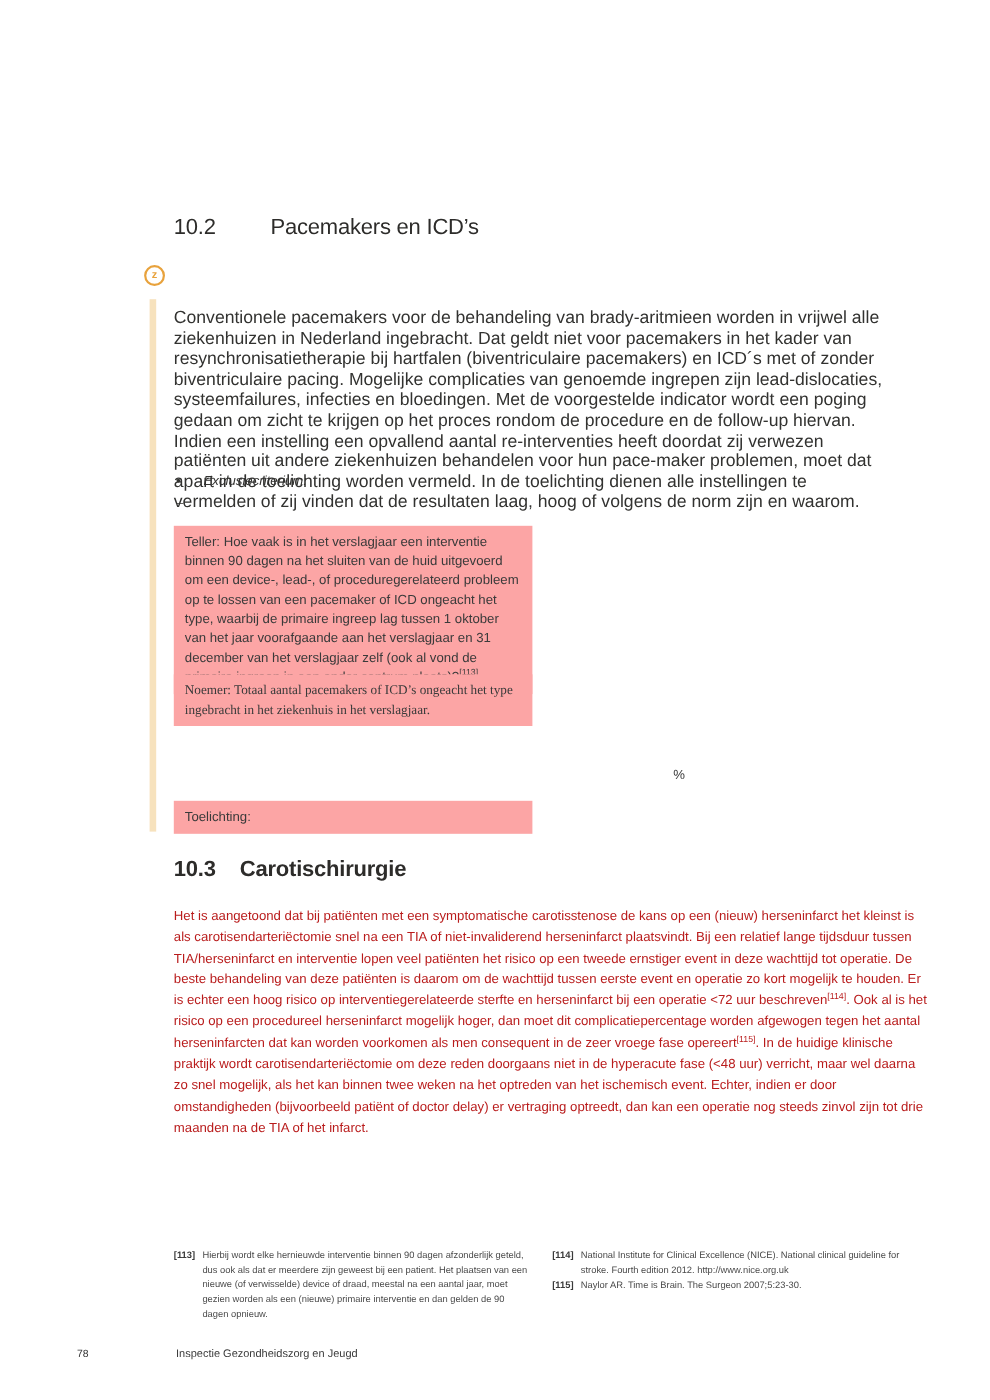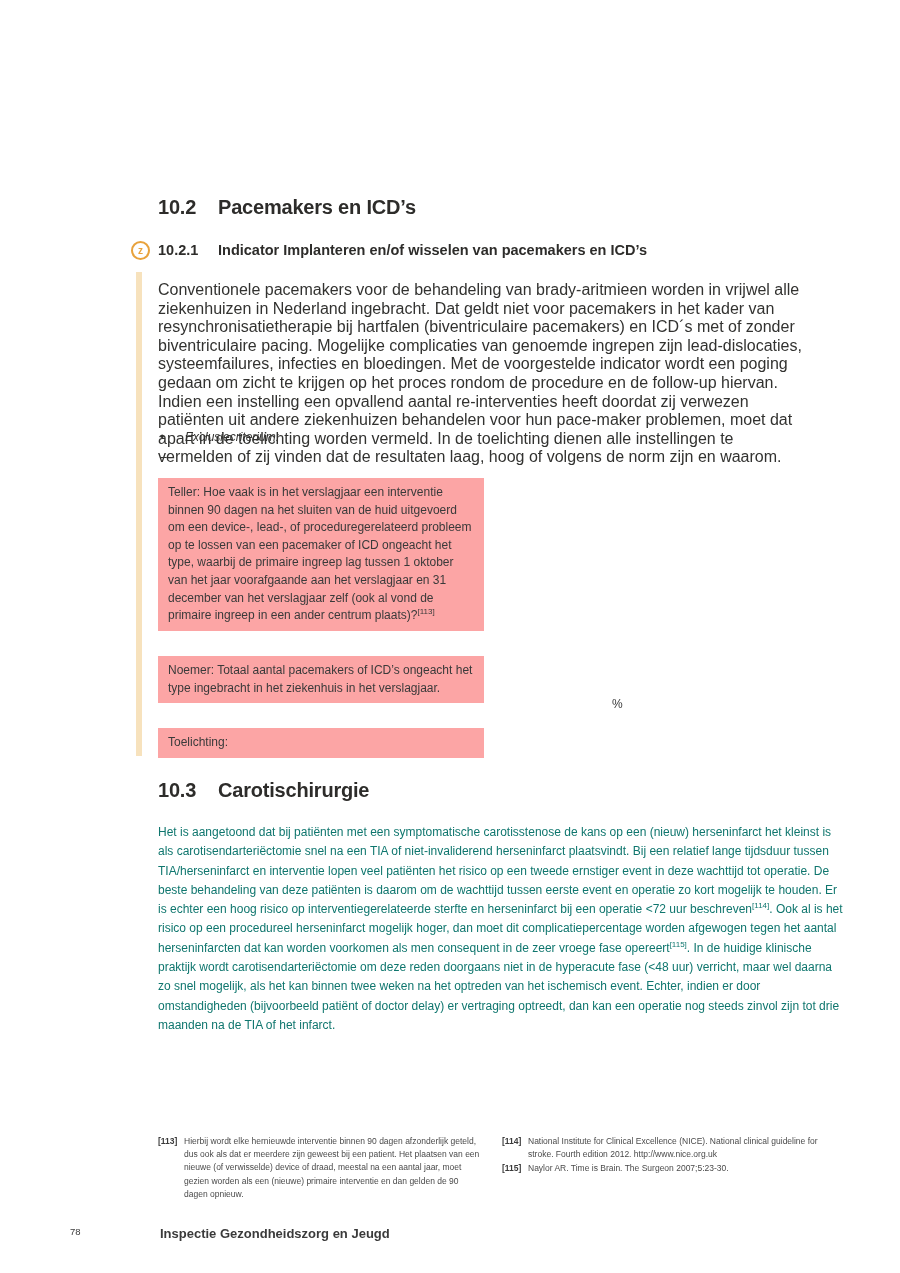--- a/index.html
+++ b/index.html
@@ -7,21 +7,21 @@
     position: relative;
     width: 900px;
     height: 1273px;
     background: #ffffff;
     font-family: "Liberation Sans", sans-serif;
     color: #3a3a3a;
     overflow: hidden;
   }
   
   .h-row { position: absolute; display: flex; color: #2d2c2a; }
-  .h2-row { left: 158px; top: 196px; font-size: 20px; font-weight: bold; letter-spacing: -0.2px; }
+  .h2-row { left: 158px; top: 196px; font-size: 20px; font-weight: normal; letter-spacing: -0.2px; gap: 28px; }
   .h2-row .num { width: 60px; flex: 0 0 60px; }
   .h3-row { left: 158px; top: 242px; font-size: 14.5px; font-weight: bold; }
   .h3-row .num { width: 60px; flex: 0 0 60px; }
   .h2b-row { left: 158px; top: 779px; font-size: 20px; font-weight: bold; letter-spacing: -0.2px; align-items: flex-end; }
   .h2b-row .num { width: 60px; flex: 0 0 60px; }
   
   .icon-circle {
     position: absolute; left: 131px; top: 241px;
     width: 15px; height: 15px;
     border: 2px solid #e8a23c; border-radius: 50%;
@@ -42,56 +42,52 @@
   .bullets { position: absolute; left: 160px; top: 427px; width: 640px; font-style: italic; font-size: 12px; color: #323230; }
   .bullet-row { display: flex; line-height: 20px; }
   .bullet-row .marker { width: 25px; flex: 0 0 25px; }
   
   .tan-box {
     position: absolute; left: 158px; width: 306px;
     background: #fca5a5; padding: 6px 10px;
     font-size: 12px; line-height: 17.6px; color: #3a3a3a;
   }
   .box-teller { top: 478px; }
-  .box-noemer { top: 656px; }
+  .box-noemer { top: 613px; font-family: Liberation Serif, serif; }
   .box-percentage { top: 693px; }
   .box-toelichting { top: 728px; }
   .sup { font-size: 8px; vertical-align: super; line-height: 0; }
   .pct-unit { position: absolute; left: 612px; top: 697px; font-size: 12px; color: #3a3a3a; }
   
   .para-103 {
     position: absolute; left: 158px; top: 823px; width: 690px;
-    font-size: 12px; line-height: 19.3px; color: #0f766e;
+    font-size: 12px; line-height: 19.3px; color: #b91c1c;
   }
   
   .footnotes-left  { position: absolute; left: 158px; top: 1135px; width: 322px; }
   .footnotes-right { position: absolute; left: 502px; top: 1135px; width: 336px; }
   .footnote { display: flex; font-size: 8.5px; line-height: 13.2px; color: #4a4a4a; margin-bottom: 1px; }
   .footnote .fn-label { width: 26px; flex: 0 0 26px; font-weight: bold; color: #3a3a3a; }
   .footnote .fn-text { flex: 1; }
   
   .footer-pagenum { position: absolute; left: 70px; top: 1226px; font-size: 9.5px; color: #3a3a3a; }
-  .footer-publisher { position: absolute; left: 160px; top: 1226px; font-size: 13px; color: #3a3a3a; font-weight: bold; }
+  .footer-publisher { position: absolute; left: 160px; top: 1226px; font-size: 10px; color: #3a3a3a; }
 </style>
 </head>
 <body>
 
 <div class="page">
 
   <div class="h-row h2-row">
     <span class="num">10.2</span>
     <span class="title">Pacemakers en ICD’s</span>
   </div>
 
   <div class="icon-circle">
     <span>z</span>
-  </div>
-  <div class="h-row h3-row">
-    <span class="num">10.2.1</span>
-    <span class="title">Indicator Implanteren en/of wisselen van pacemakers en ICD’s</span>
   </div>
 
   <div class="left-bar"></div>
 
   <div class="intro">Conventionele pacemakers voor de behandeling van brady-aritmieen worden in vrijwel alle ziekenhuizen in Nederland ingebracht. Dat geldt niet voor pacemakers in het kader van resynchronisatietherapie bij hartfalen (biventriculaire pacemakers) en ICD´s met of zonder biventriculaire pacing. Mogelijke complicaties van genoemde ingrepen zijn lead-dislocaties, systeemfailures, infecties en bloedingen. Met de voorgestelde indicator wordt een poging gedaan om zicht te krijgen op het proces rondom de procedure en de follow-up hiervan. Indien een instelling een opvallend aantal re-interventies heeft doordat zij verwezen patiënten uit andere ziekenhuizen behandelen voor hun pace-maker problemen, moet dat apart in de toelichting worden vermeld. In de toelichting dienen alle instellingen te vermelden of zij vinden dat de resultaten laag, hoog of volgens de norm zijn en waarom.</div>
 
   <div class="bullets">
     <div class="bullet-row">
       <span class="marker">•</span>
       <span>Exclusiecriterium:</span>

